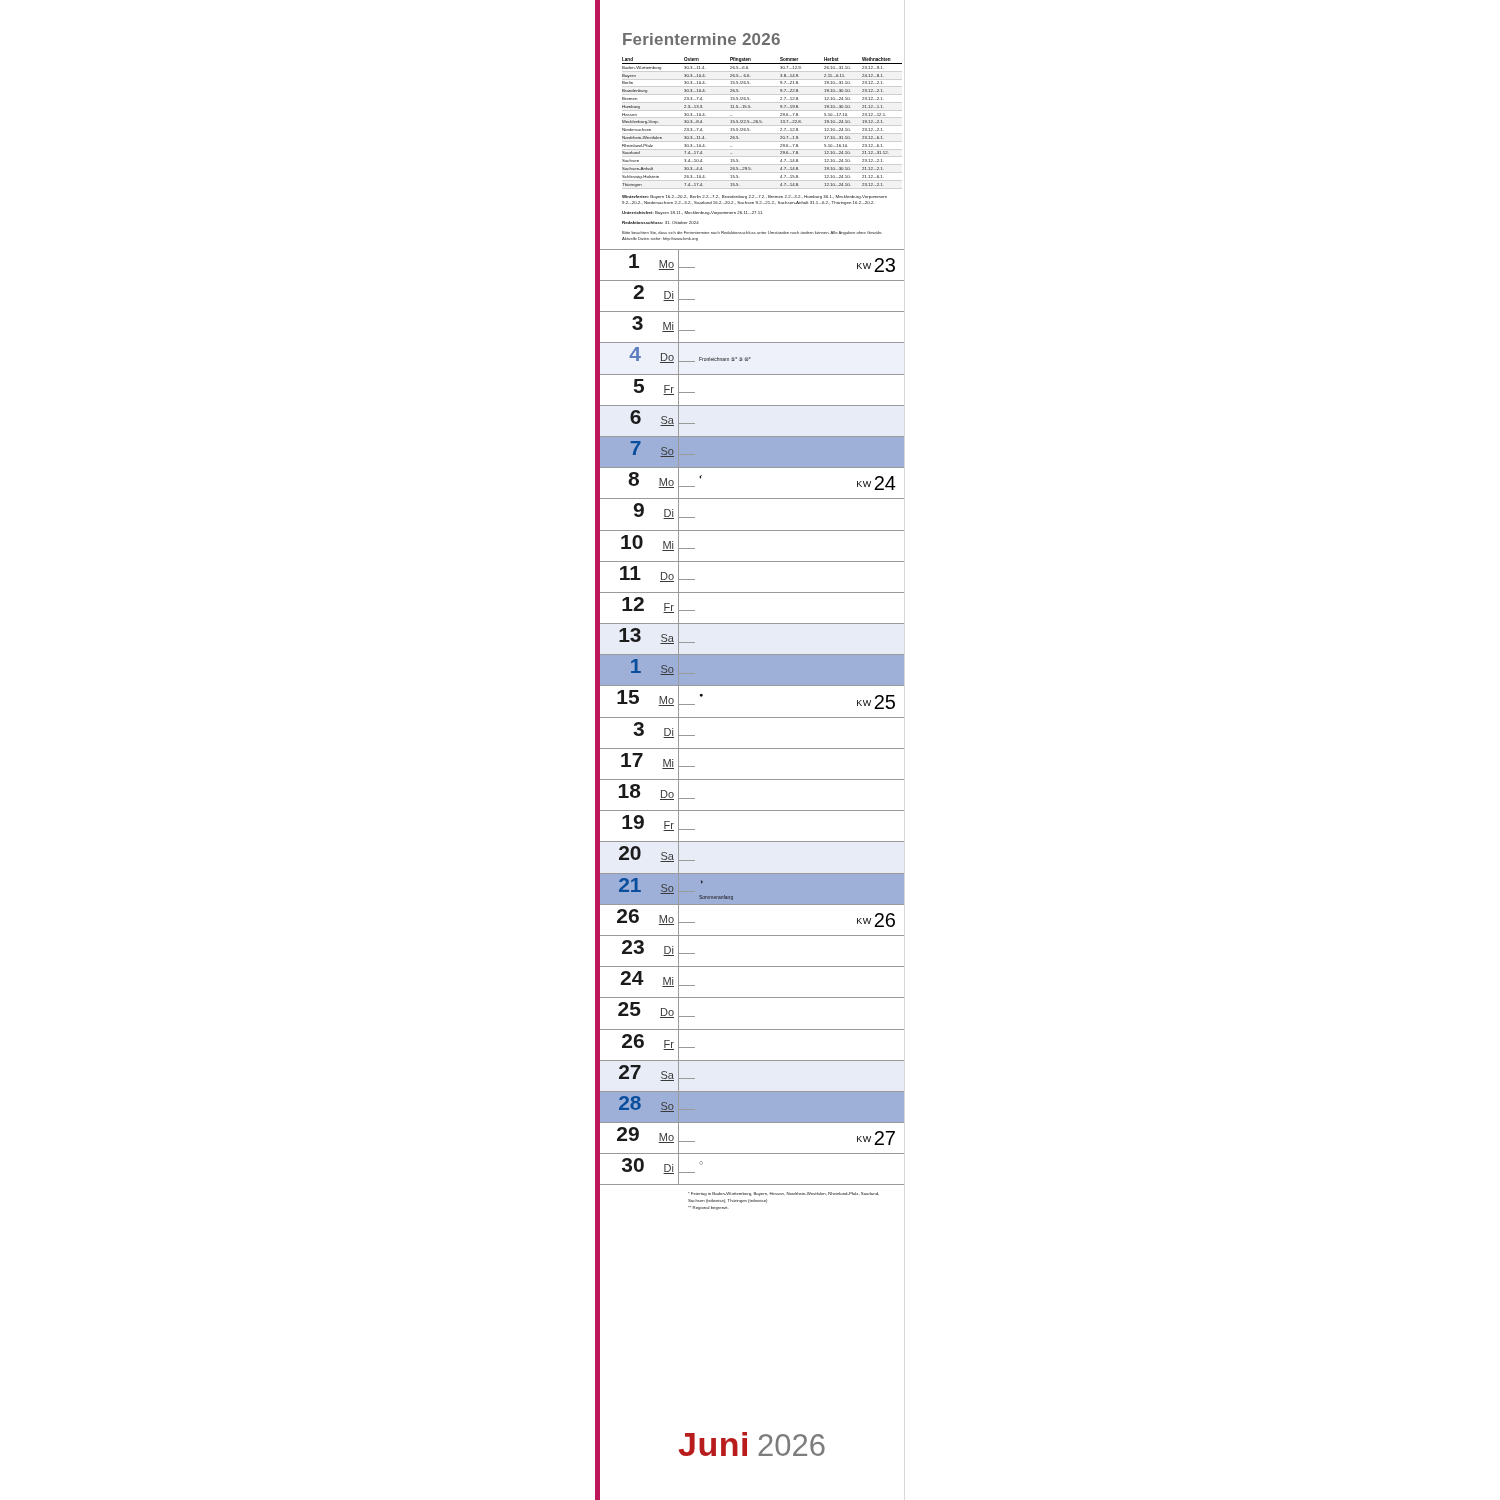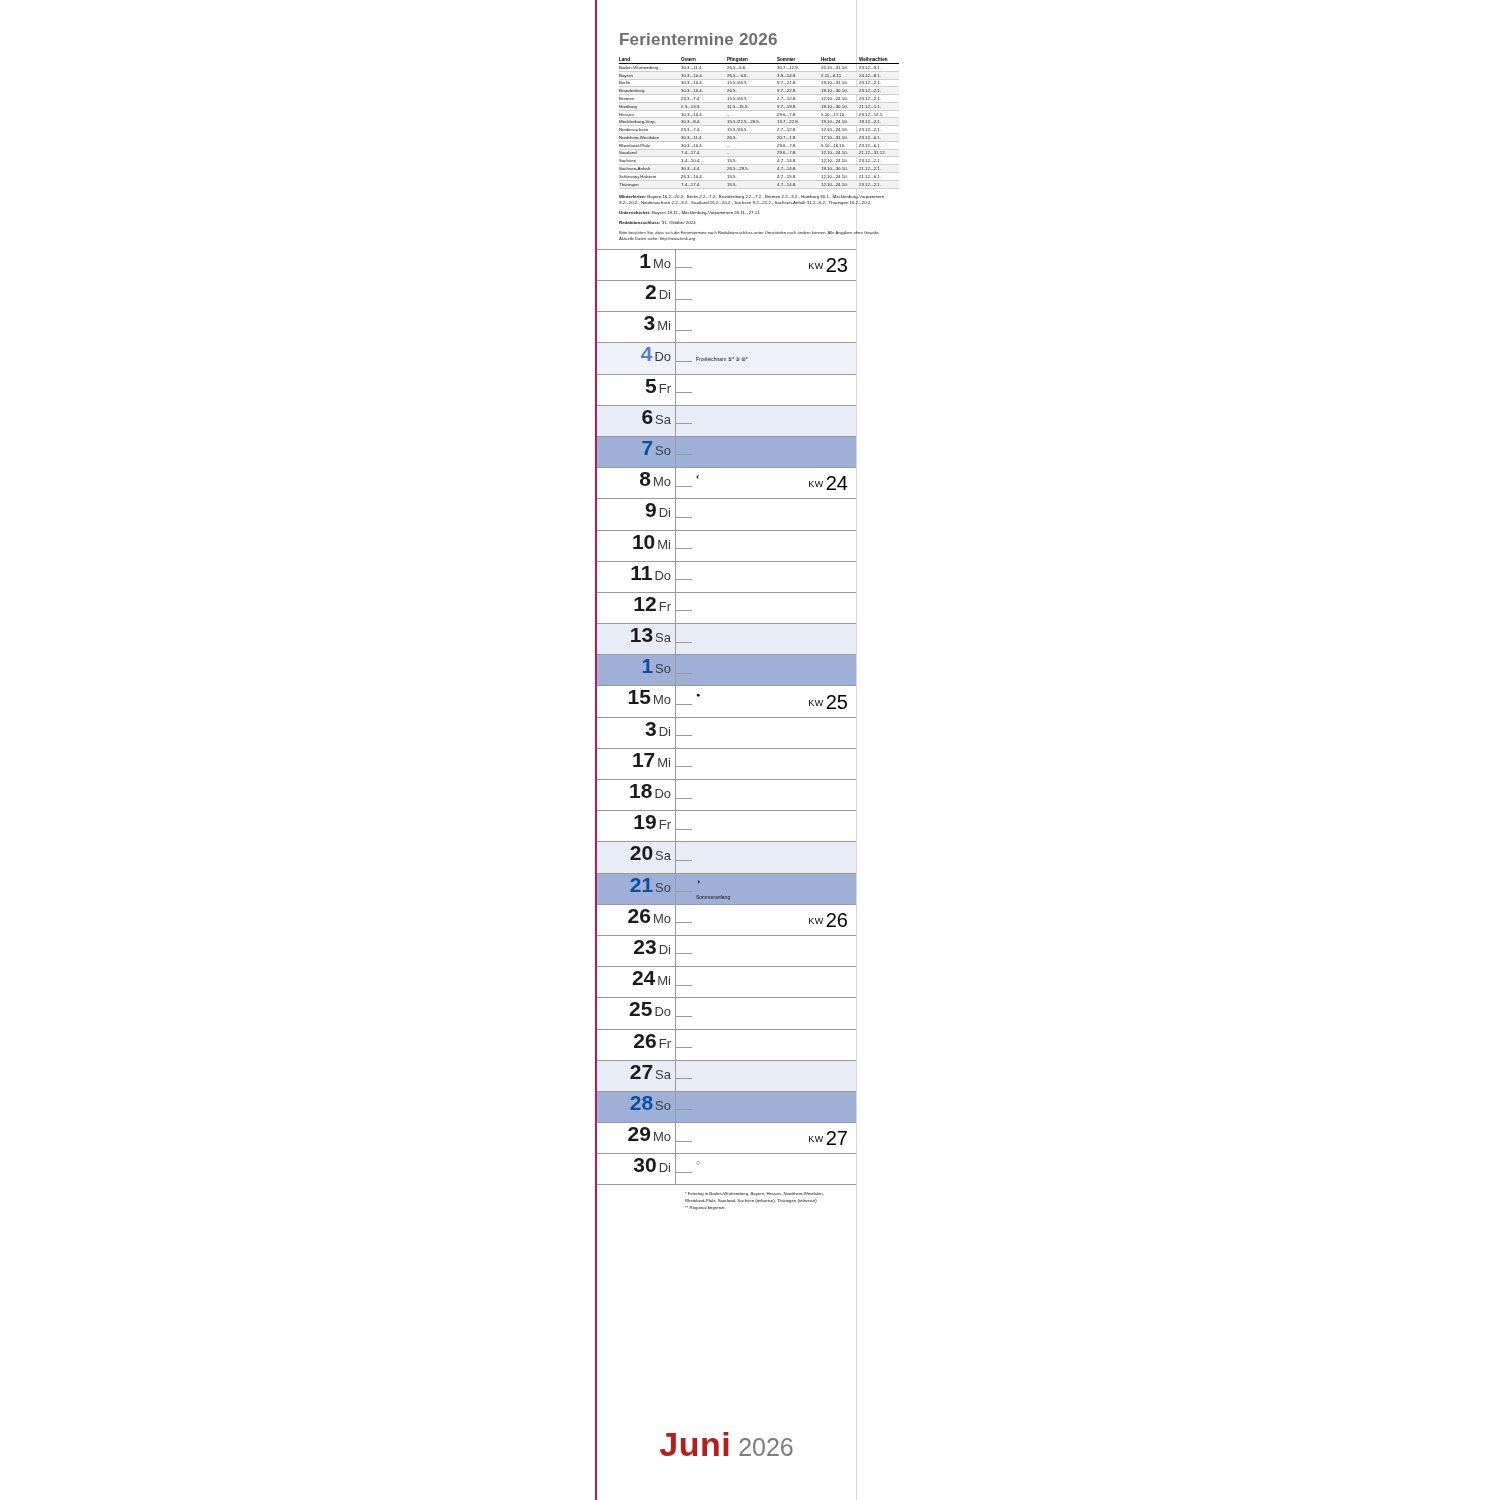--- a/index.html
+++ b/index.html
@@ -1,20 +1,20 @@
 <!DOCTYPE html>
 <html><head>
 <meta charset="utf-8">
 <style>
   html,body{margin:0;padding:0;background:#ffffff;}
   body{width:1500px;height:1500px;font-family:"Liberation Sans",sans-serif;color:#1a1a1a;}
   #page{position:relative;width:1500px;height:1500px;background:#fff;}
   #sheet{
-    position:absolute;left:595px;top:0;width:262px;height:1500px;
-    background:#ffffff;border-left:2px solid #be185d;border-right:1px solid #d8d8d8;
+    position:absolute;left:595px;top:0;width:310px;height:1500px;
+    background:#ffffff;border-left:5px solid #be185d;border-right:1px solid #d8d8d8;
     box-sizing:border-box;
   }
   
   #holidays{padding:30px 14px 0 22px;}
   .hol-title{font-size:17px;font-weight:bold;color:#6f6f6f;letter-spacing:.2px;margin:0 0 6px 0;}
   table.hol{border-collapse:collapse;width:266px;table-layout:fixed;}
   table.hol th{
     font-size:4.6px;font-weight:bold;text-align:left;color:#000;
     border-bottom:.6px solid #000;padding:1px 2px 1px 0;
   }
@@ -37,21 +37,21 @@
   .day.sat{background:#e8ecf7;}
   .day.sun{background:#9fb0d8;}
   .day.hol{background:#eef1fa;}
   .numbox{
     width:78px;flex:0 0 78px;display:flex;align-items:baseline;justify-content:flex-end;
     padding-right:4px;box-sizing:border-box;
   }
   .num{font-size:21px;font-weight:bold;line-height:1;color:#1b1b1b;}
   .day.sun .num{color:#0a4f9e;}
   .day.hol .num{color:#5d7fc0;}
-  .dow{font-size:13px;color:#3a3a3a;margin-left:2px;line-height:1;}
+  .dow{font-size:11px;color:#3a3a3a;margin-left:19px;line-height:1;text-decoration:underline;}
   .tickcol{
     width:16px;flex:0 0 16px;position:relative;border-left:1px solid #9a9a9a;
   }
   .tickcol:after{
     content:"";position:absolute;left:0;right:0;top:58%;border-top:1px solid #9a9a9a;
   }
   .writearea{flex:1 1 auto;position:relative;}
   .eventtxt{
     position:absolute;left:4px;top:52%;transform:translateY(-50%);
     font-size:5px;color:#111;white-space:nowrap;
@@ -65,21 +65,21 @@
   .moon{
     position:absolute;font-size:7px;line-height:1;color:#111;
   }
   
   #foot{padding:6px 14px 0 88px;}
   .fnote{font-size:4.3px;line-height:1.6;color:#111;margin:0;}
   #monthline{
     position:absolute;left:0;right:0;bottom:36px;text-align:center;
   }
   .m-name{font-size:34px;font-weight:bold;color:#b91c1c;letter-spacing:.5px;}
-  .m-year{font-size:25px;color:#7d7d7d;margin-left:7px;}
+  .m-year{font-size:31px;color:#7d7d7d;margin-left:7px;}
 </style>
 </head>
 <body>
 
 <div id="page">
   <div id="sheet">
 
     <div id="holidays">
       <div class="hol-title">Ferientermine 2026</div>
       <table class="hol">

